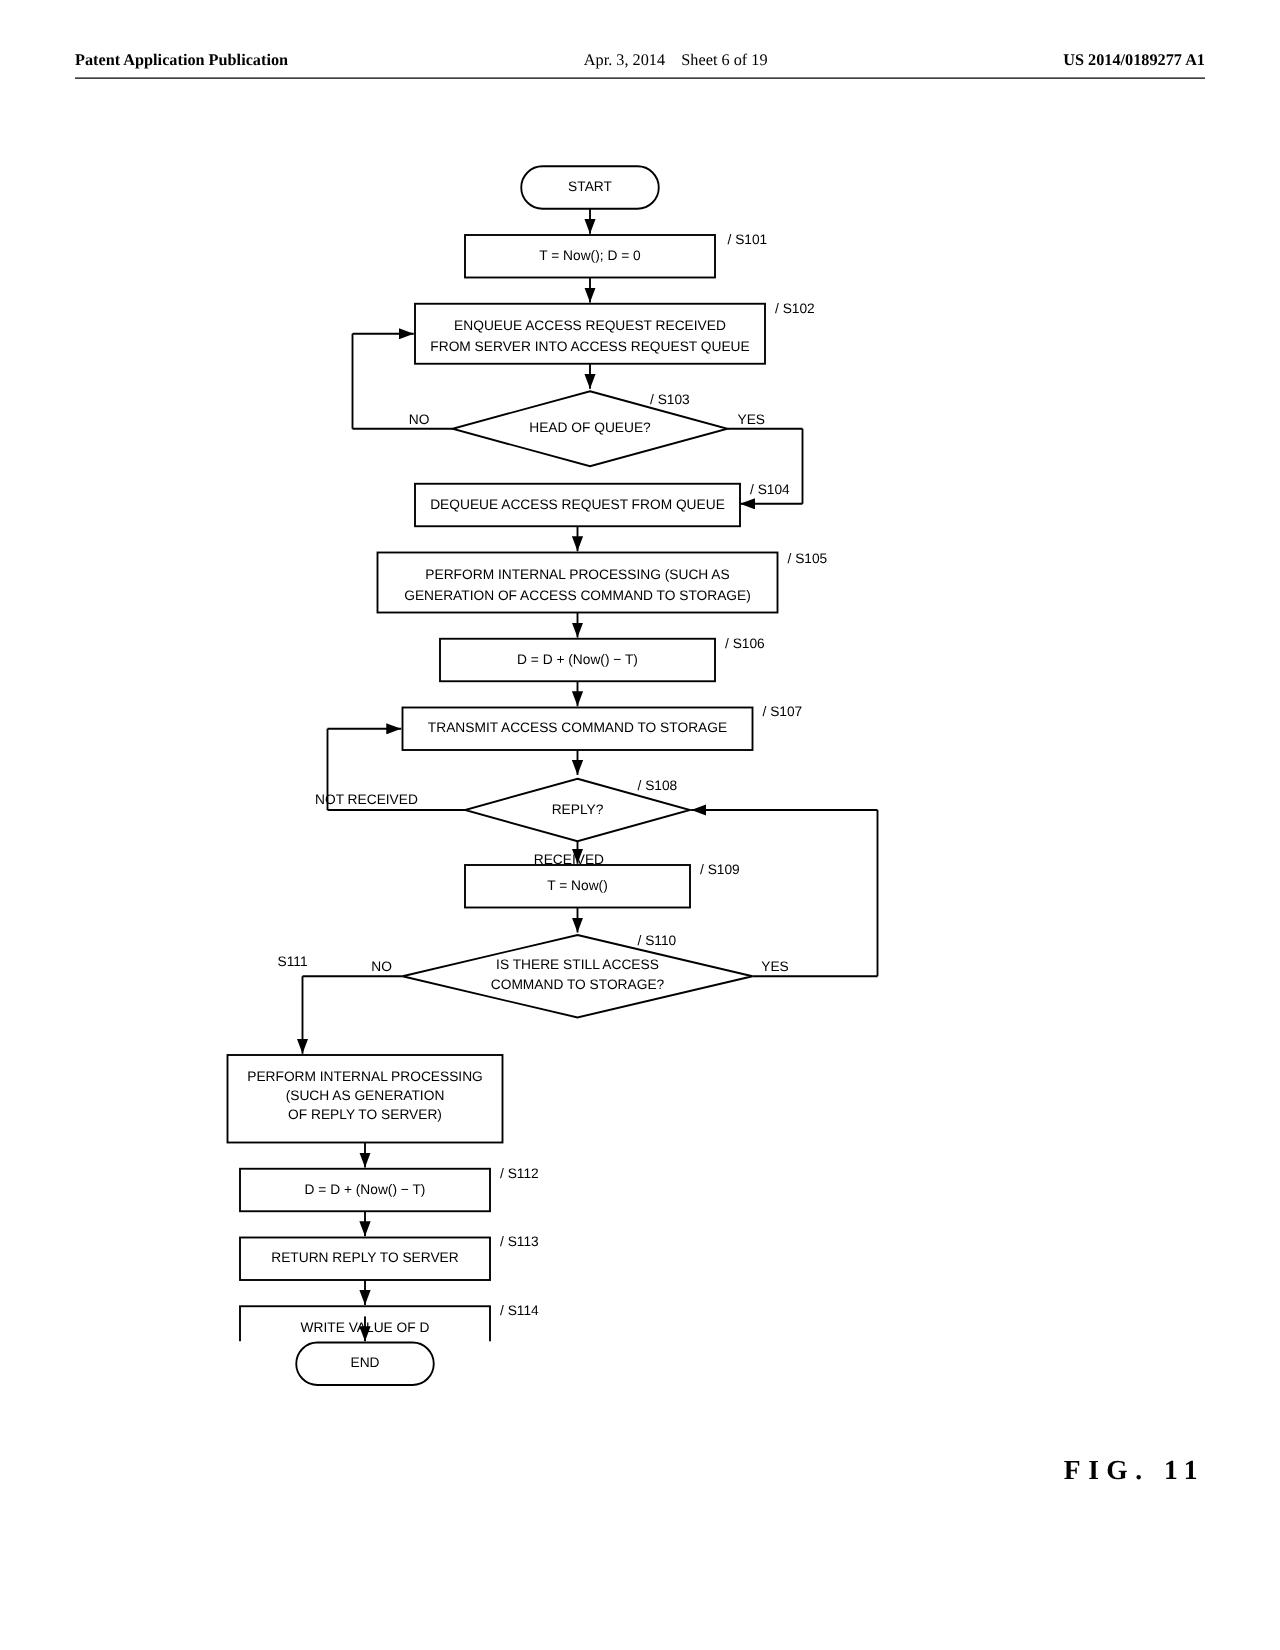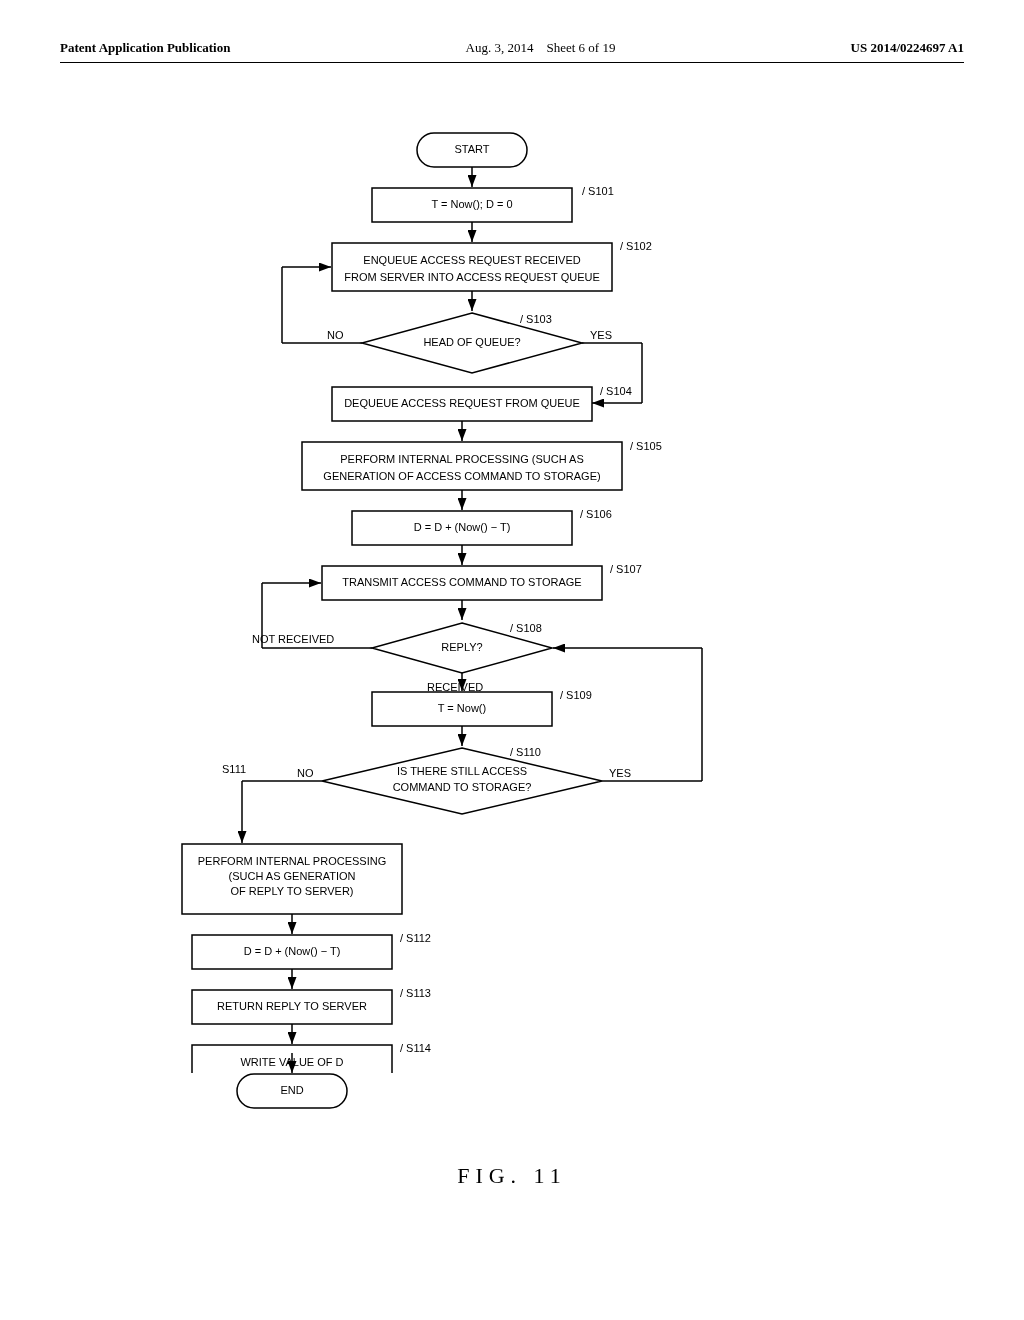--- a/index.html
+++ b/index.html
@@ -51,23 +51,23 @@
       text-align: center;
     }
 
     
     .flowchart-svg {
       width: 700px;
       height: 960px;
     }
 
     .figure-label {
-      text-align: center;
+      text-align: right;
       font-size: 22px;
-      font-weight: normal;
+      font-weight: bold;
       letter-spacing: 6px;
       margin-top: 30px;
     }
 
     
     .fc-box {
       fill: #fff;
       stroke: #000;
       stroke-width: 1.5;
     }
@@ -89,24 +89,24 @@
       fill: #000;
     }
   </style>
 </head>
 <body>
 
 <div class="page">
   <div class="header">
     <div class="header-left">Patent Application Publication</div>
     <div class="header-center">
-      <span>Aug. 3, 2014</span>&nbsp;&nbsp;&nbsp;
+      <span>Apr. 3, 2014</span>&nbsp;&nbsp;&nbsp;
       <span>Sheet 6 of 19</span>
     </div>
-    <div class="header-right">US 2014/0224697 A1</div>
+    <div class="header-right">US 2014/0189277 A1</div>
   </div>
 
   <div class="flowchart-container">
     <svg class="flowchart-svg" viewBox="0 0 700 960">
 
       <defs>
         <marker id="arrowhead" markerWidth="8" markerHeight="6" refX="8" refY="3" orient="auto">
           <polygon points="0 0, 8 3, 0 6" fill="#000"></polygon>
         </marker>
       </defs>

